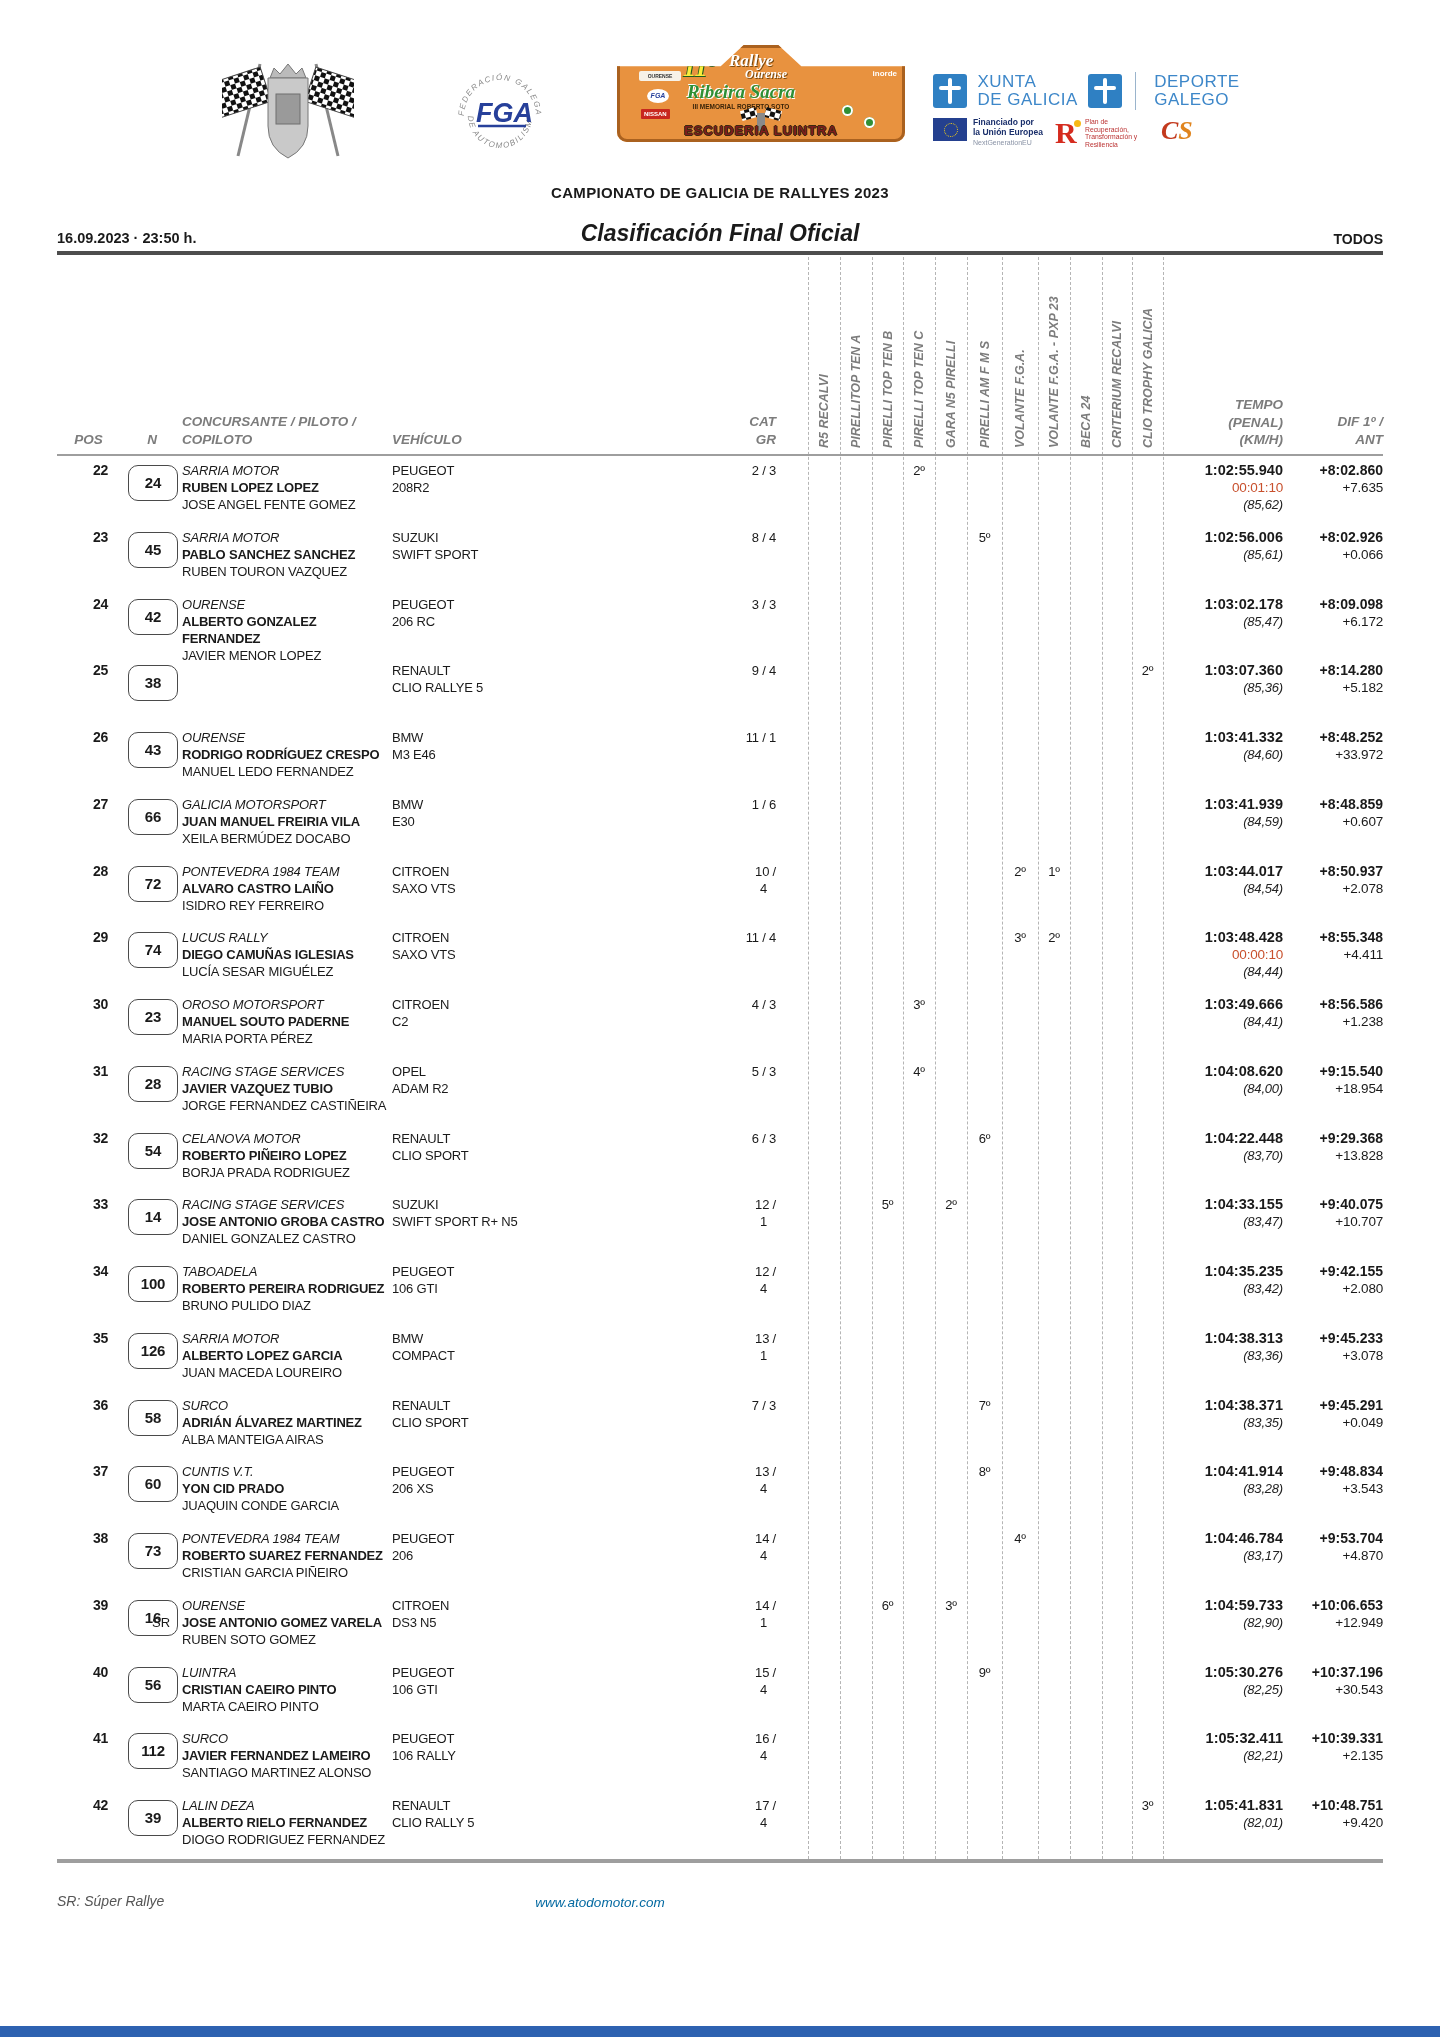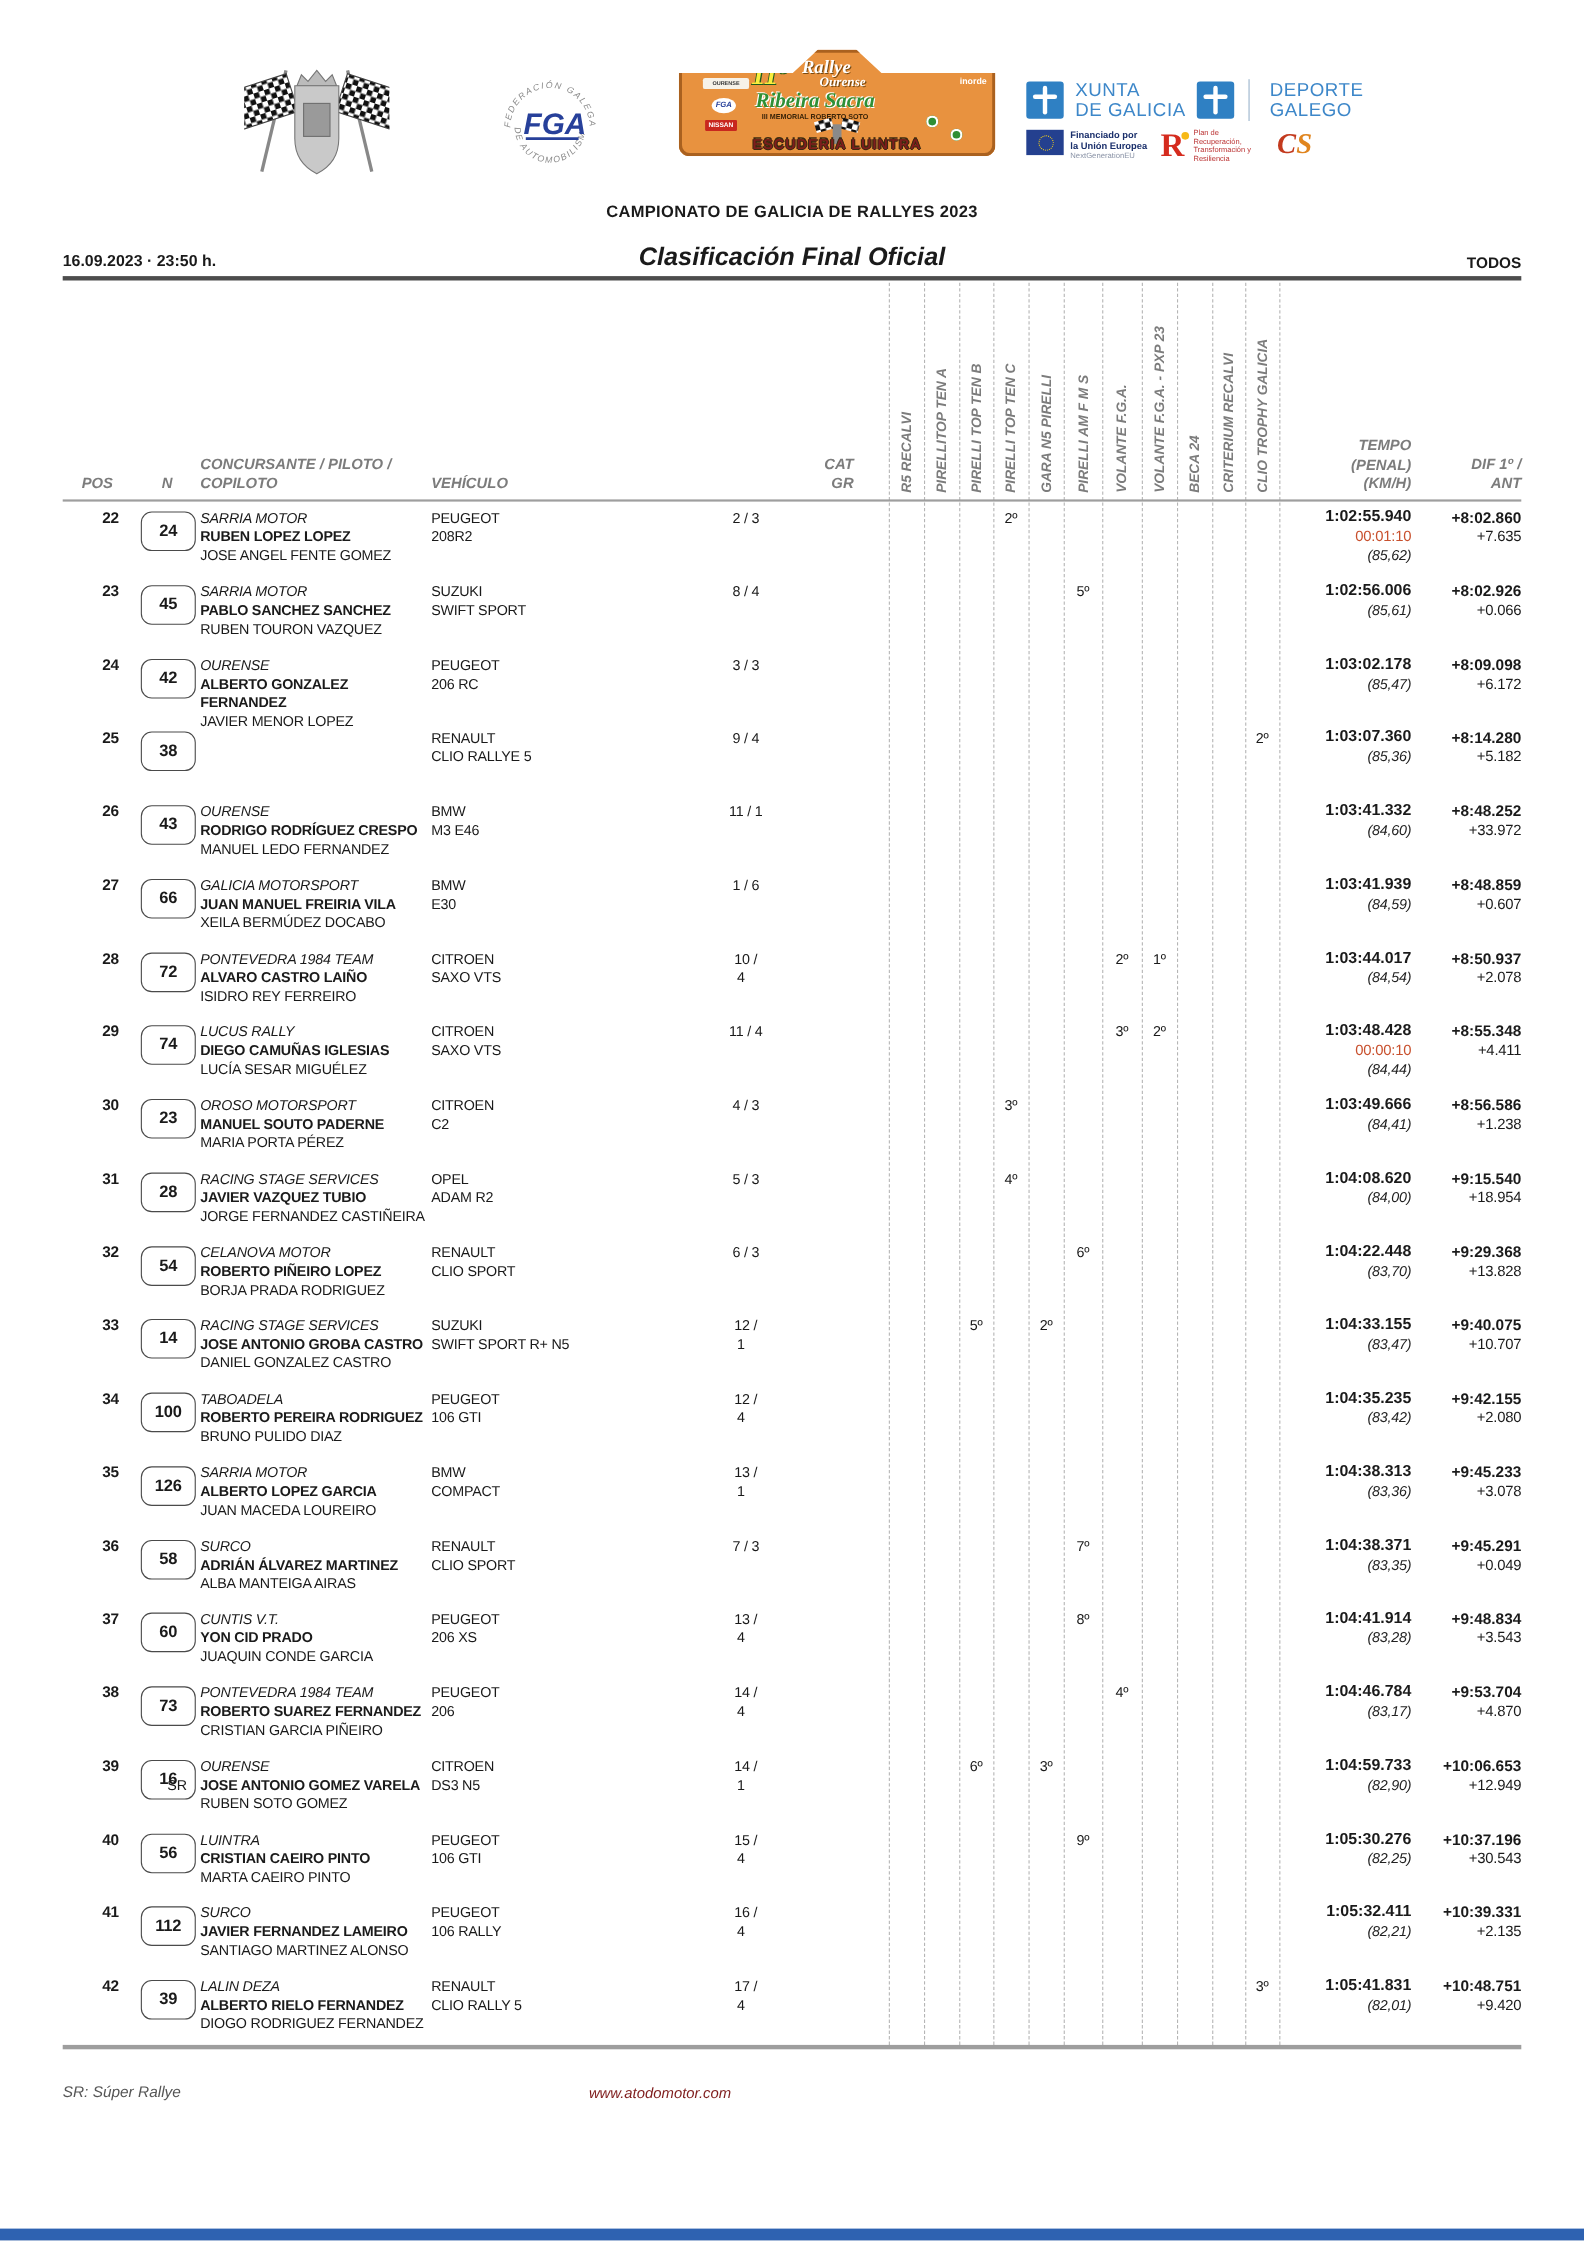--- a/index.html
+++ b/index.html
@@ -73,34 +73,34 @@
   .row{position:relative;height:66.76px;font-size:13px;letter-spacing:-0.2px;line-height:17px;}
   .cell{position:absolute;top:2px;}
   .c-pos{left:69px;width:63px;text-align:center;font-weight:bold;font-size:14px;}
   .c-nbox{left:128px;top:5px;width:48px;height:34px;border:1.6px solid #4a4a4a;border-radius:10px;
           text-align:center;font-weight:bold;font-size:15px;line-height:34px;}
   .c-conc{left:182px;width:208px;}
   .c-conc .team{font-style:italic;}
   .c-conc .pilot{font-weight:bold;}
   .c-conc .sr{position:absolute;left:-30px;top:17px;letter-spacing:0;}
   .c-veh{left:392px;width:186px;}
-  .c-cat{left:580px;width:196px;text-align:center;}
+  .c-cat{left:580px;width:196px;text-align:right;}
   .c-cat .l2{padding-right:9px;}
   .mark{position:absolute;top:2px;text-align:center;font-size:13px;}
   .c-tempo{left:1118px;width:165px;text-align:right;}
   .c-tempo .time{font-weight:bold;font-size:14.5px;letter-spacing:0;}
   .c-tempo .pen{color:var(--penalty,#c8502d);font-size:13.5px;}
   .c-tempo .kmh{font-style:italic;font-size:13px;color:#222;}
   .c-dif{left:1285px;width:98px;text-align:right;}
   .c-dif .d1{font-weight:bold;font-size:14px;letter-spacing:0;}
   .c-dif .d2{font-size:13.5px;}
 
   
   .foot-left{left:57px;top:1893px;font-style:italic;font-size:14px;color:#555;}
-  .foot-center{left:440px;top:1895px;width:320px;text-align:center;font-style:italic;font-size:13.5px;color:#7f1d1d;}
+  .foot-center{left:440px;top:1895px;width:320px;text-align:center;font-style:italic;font-size:13.5px;color:#0369a1;}
   .bottom-bar{left:0;top:2026px;width:1440px;height:11px;background:#2e62b1;}
 </style>
 </head>
 <body>
 
 <div class="page">
 
   <svg class="abs logo-flags" viewBox="0 0 132 116">
     <defs>
       <pattern id="chk" width="10" height="10" patternUnits="userSpaceOnUse">

